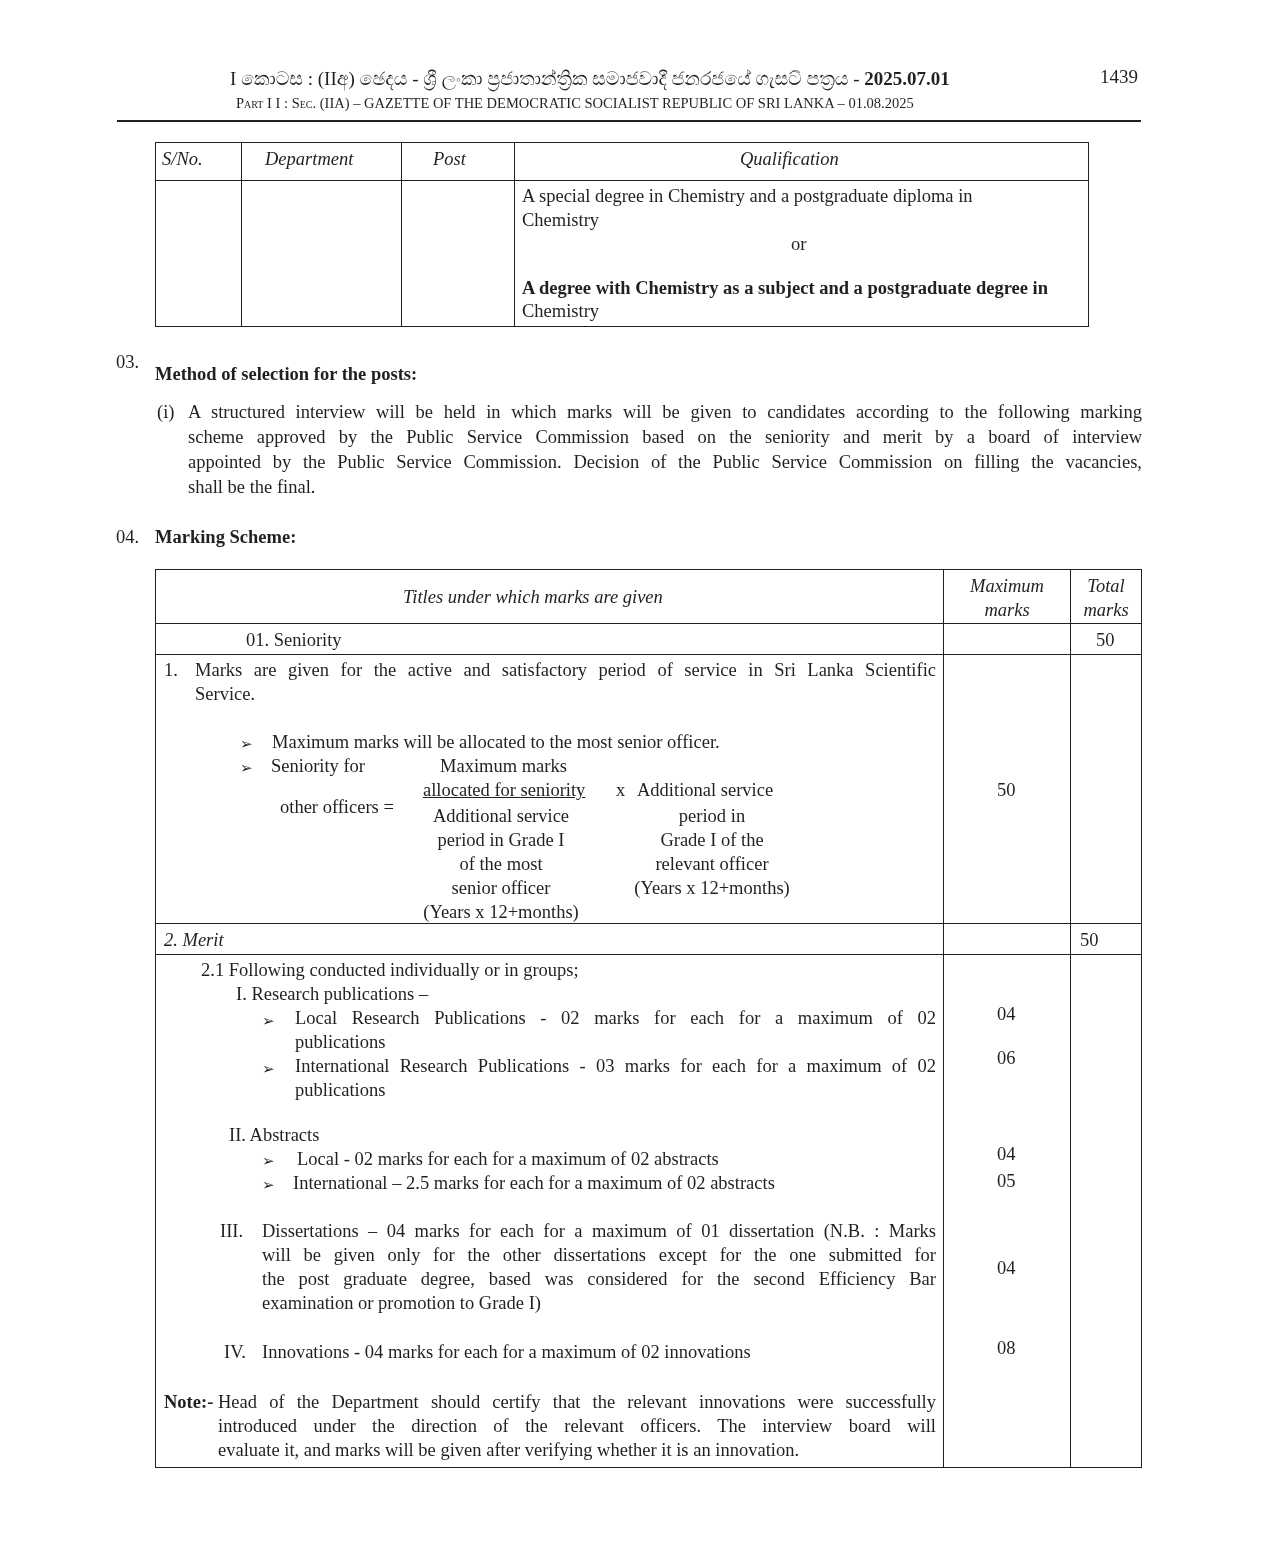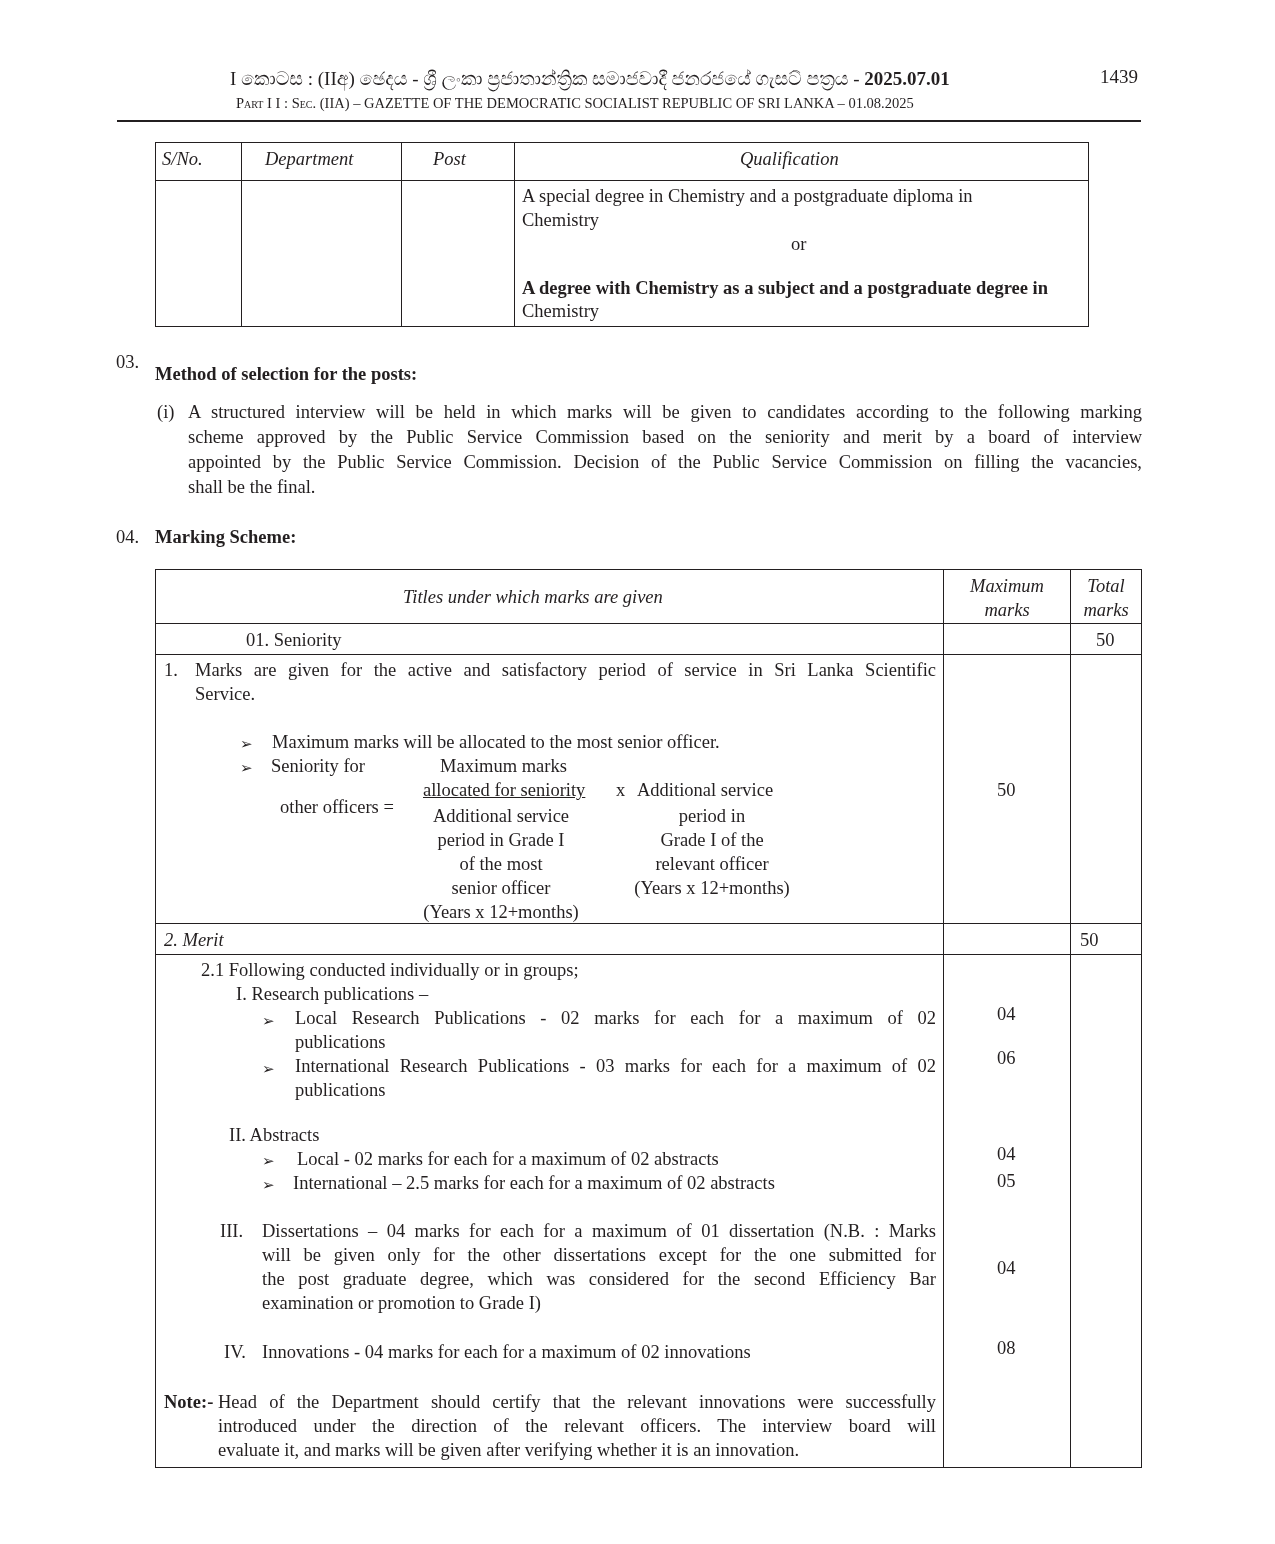--- a/index.html
+++ b/index.html
@@ -144,21 +144,21 @@
   <div class="abs arrow" style="left:262px; top:1152px;">➢</div>
   <div class="abs t18" style="left:297px; top:1149px;">Local - 02 marks for each for a maximum of 02 abstracts</div>
   <div class="abs t18" style="left:997px; top:1144px;">04</div>
   <div class="abs arrow" style="left:262px; top:1176px;">➢</div>
   <div class="abs t18" style="left:293px; top:1173px;">International – 2.5 marks for each for a maximum of 02 abstracts</div>
   <div class="abs t18" style="left:997px; top:1171px;">05</div>
 
   <div class="abs t18" style="left:220px; top:1221px;">III.</div>
   <div class="abs t18 just" style="left:262px; top:1221px; width:674px;">Dissertations – 04 marks for each for a maximum of 01 dissertation (N.B. : Marks</div>
   <div class="abs t18 just" style="left:262px; top:1245px; width:674px;">will be given only for the other dissertations except for the one submitted for</div>
-  <div class="abs t18 just" style="left:262px; top:1269px; width:674px;">the post graduate degree, which was considered for the second Efficiency Bar</div>
+  <div class="abs t18 just" style="left:262px; top:1269px; width:674px;">the post graduate degree, based was considered for the second Efficiency Bar</div>
   <div class="abs t18" style="left:262px; top:1293px;">examination or promotion to Grade I)</div>
   <div class="abs t18" style="left:997px; top:1258px;">04</div>
 
   <div class="abs t18" style="left:224px; top:1342px;">IV.</div>
   <div class="abs t18" style="left:262px; top:1342px;">Innovations - 04 marks for each for a maximum of 02 innovations</div>
   <div class="abs t18" style="left:997px; top:1338px;">08</div>
 
   <div class="abs t18 b" style="left:164px; top:1392px;">Note:-</div>
   <div class="abs t18 just" style="left:218px; top:1392px; width:718px;">Head of the Department should certify that the relevant innovations were successfully</div>
   <div class="abs t18 just" style="left:218px; top:1416px; width:718px;">introduced under the direction of the relevant officers.   The interview board will</div>

